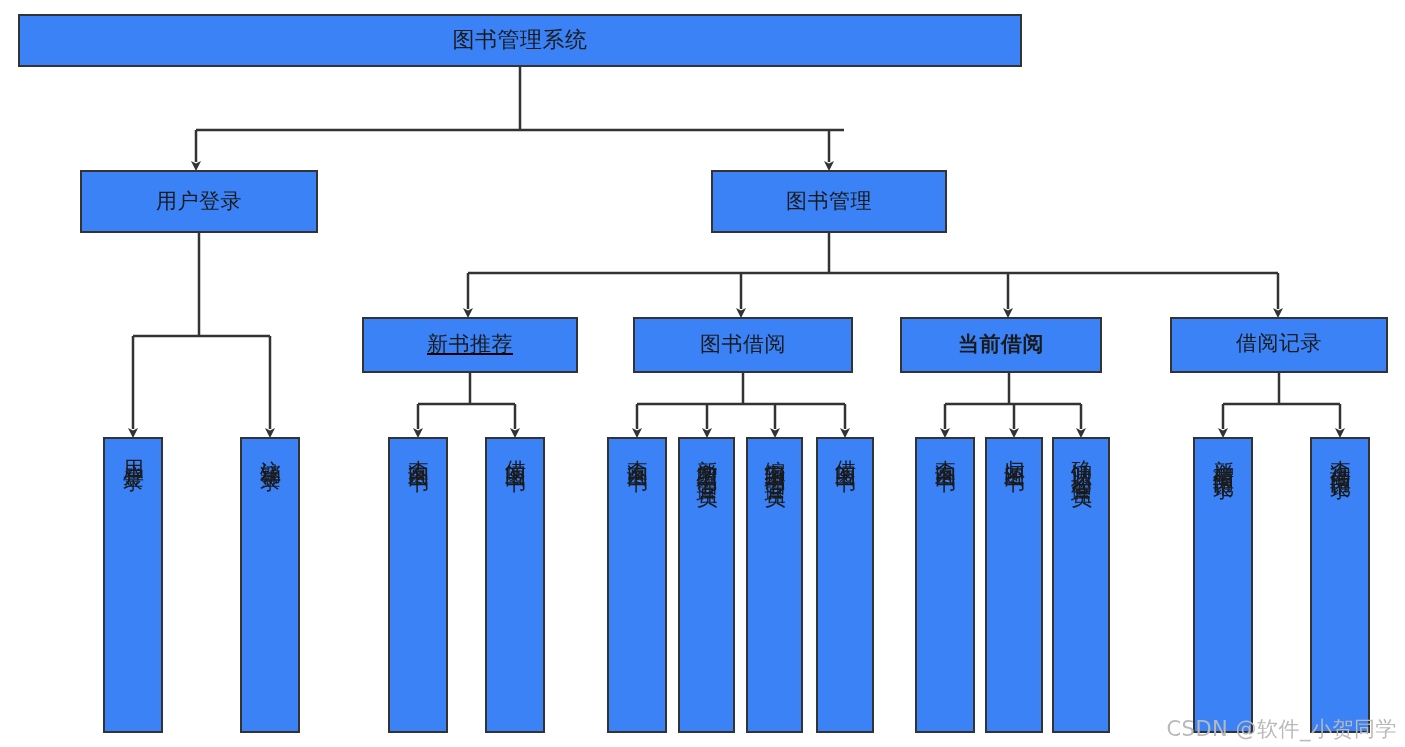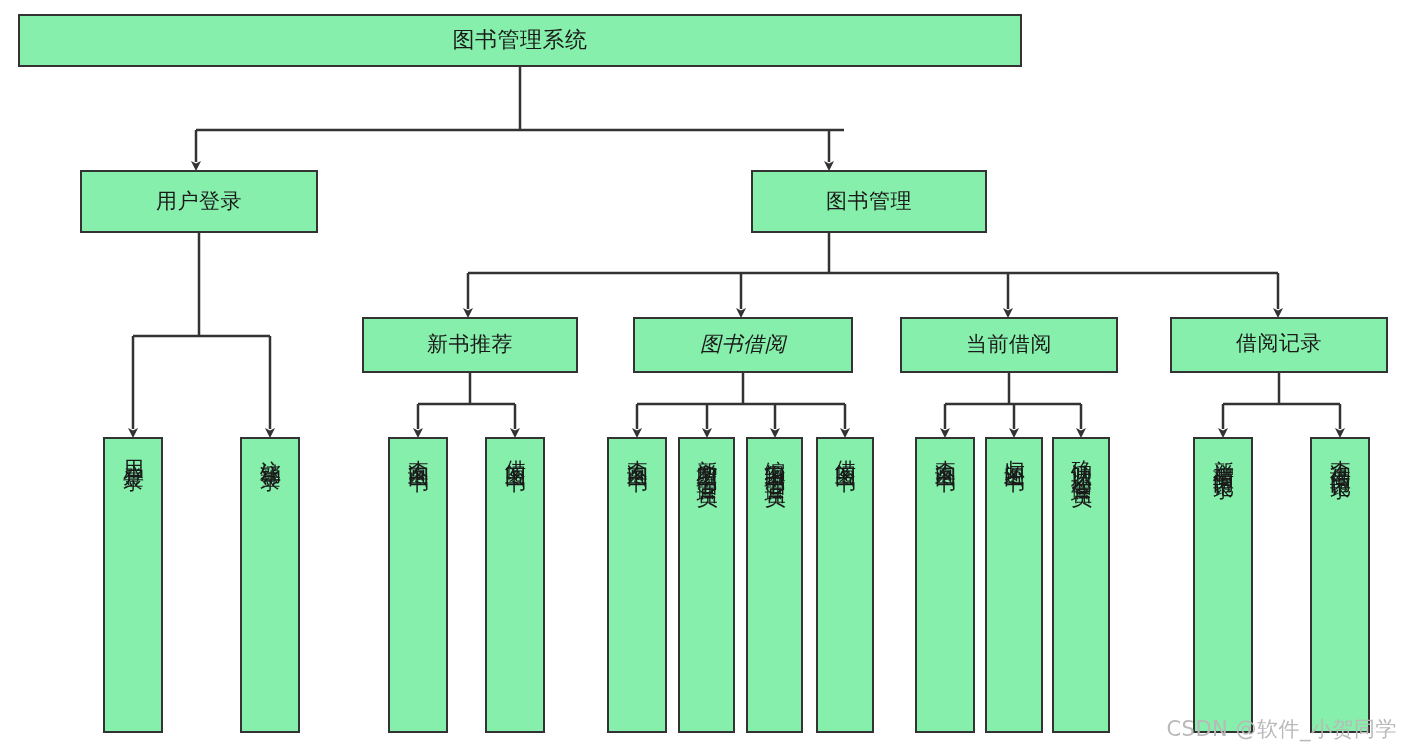--- a/index.html
+++ b/index.html
@@ -23,21 +23,21 @@
     position: absolute;
     left: 0;
     top: 0;
     width: 1405px;
     height: 747px;
   }
   .node {
     position: absolute;
     box-sizing: border-box;
     border: 2.5px solid #333333;
-    background: #86efac;
+    background: #3b82f6;
     display: flex;
     align-items: center;
     justify-content: center;
     overflow: hidden;
   }
   .node .node-label {
     color: #1a1a1a;
     letter-spacing: 0.5px;
     white-space: nowrap;
   }
@@ -124,31 +124,31 @@
     </g>
   </svg>
 
   <div class="node horizontal root" style="left:18px; top:14px; width:1004px; height:53px;">
     <span class="node-label">图书管理系统</span>
   </div>
 
   <div class="node horizontal" style="left:80px; top:170px; width:238px; height:63px;">
     <span class="node-label">用户登录</span>
   </div>
-  <div class="node horizontal" style="left:711px; top:170px; width:236px; height:63px;margin-left:40px;">
+  <div class="node horizontal" style="left:711px; top:170px; width:236px; height:63px;">
     <span class="node-label">图书管理</span>
   </div>
 
-  <div class="node horizontal" style="left:362px; top:317px; width:216px; height:56px;">
+  <div class="node horizontal" style="left:362px; top:317px; width:216px; height:56px;text-decoration:underline;">
     <span class="node-label">新书推荐</span>
   </div>
-  <div class="node horizontal" style="left:633px; top:317px; width:220px; height:56px;font-style:italic;">
+  <div class="node horizontal" style="left:633px; top:317px; width:220px; height:56px;">
     <span class="node-label">图书借阅</span>
   </div>
-  <div class="node horizontal" style="left:900px; top:317px; width:218px; height:56px;">
+  <div class="node horizontal" style="left:900px; top:317px; width:202px; height:56px;font-weight:bold;">
     <span class="node-label">当前借阅</span>
   </div>
   <div class="node horizontal" style="left:1170px; top:317px; width:218px; height:56px;font-family:Liberation Mono, monospace;">
     <span class="node-label">借阅记录</span>
   </div>
 
   <div class="node vertical" style="left:103px; top:437px; width:60px; height:296px;">
     <span class="node-label">用户登录</span>
   </div>
   <div class="node vertical" style="left:240px; top:437px; width:60px; height:296px;">

